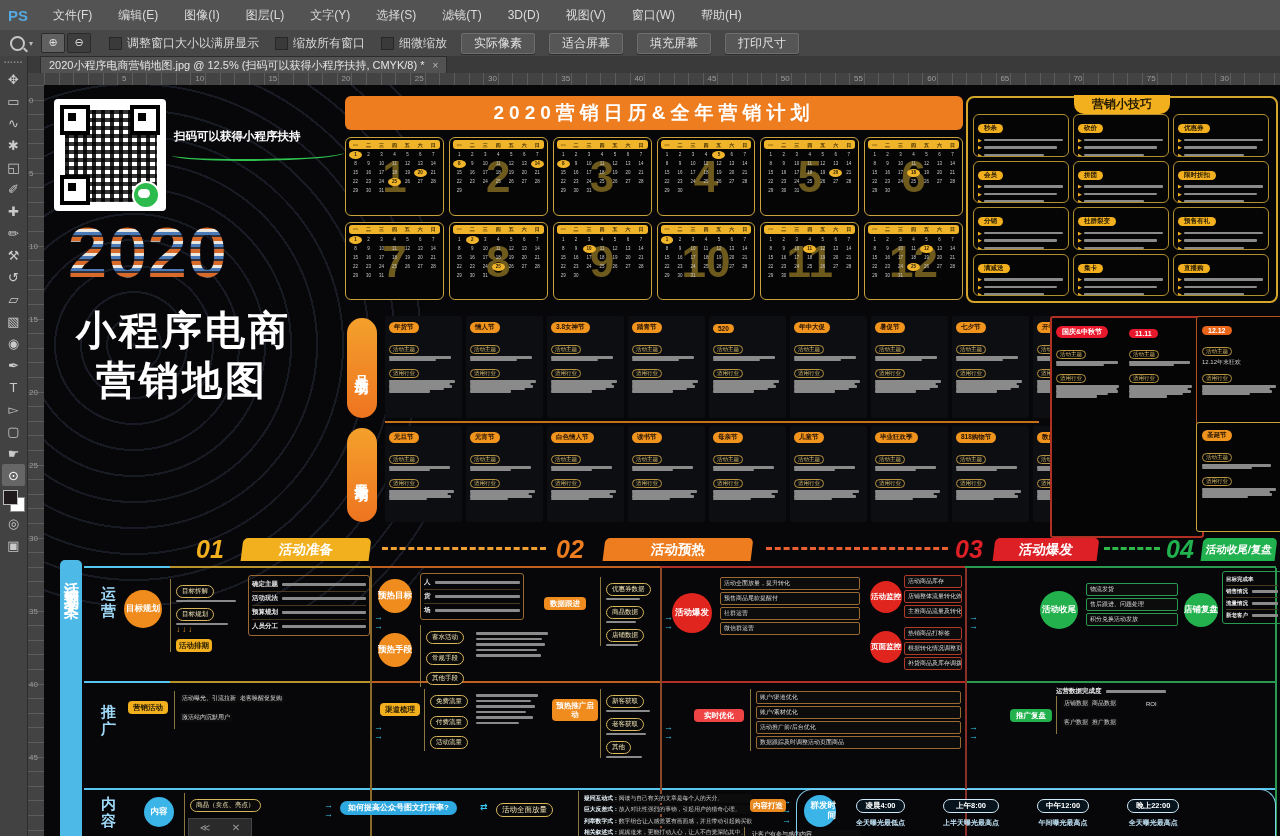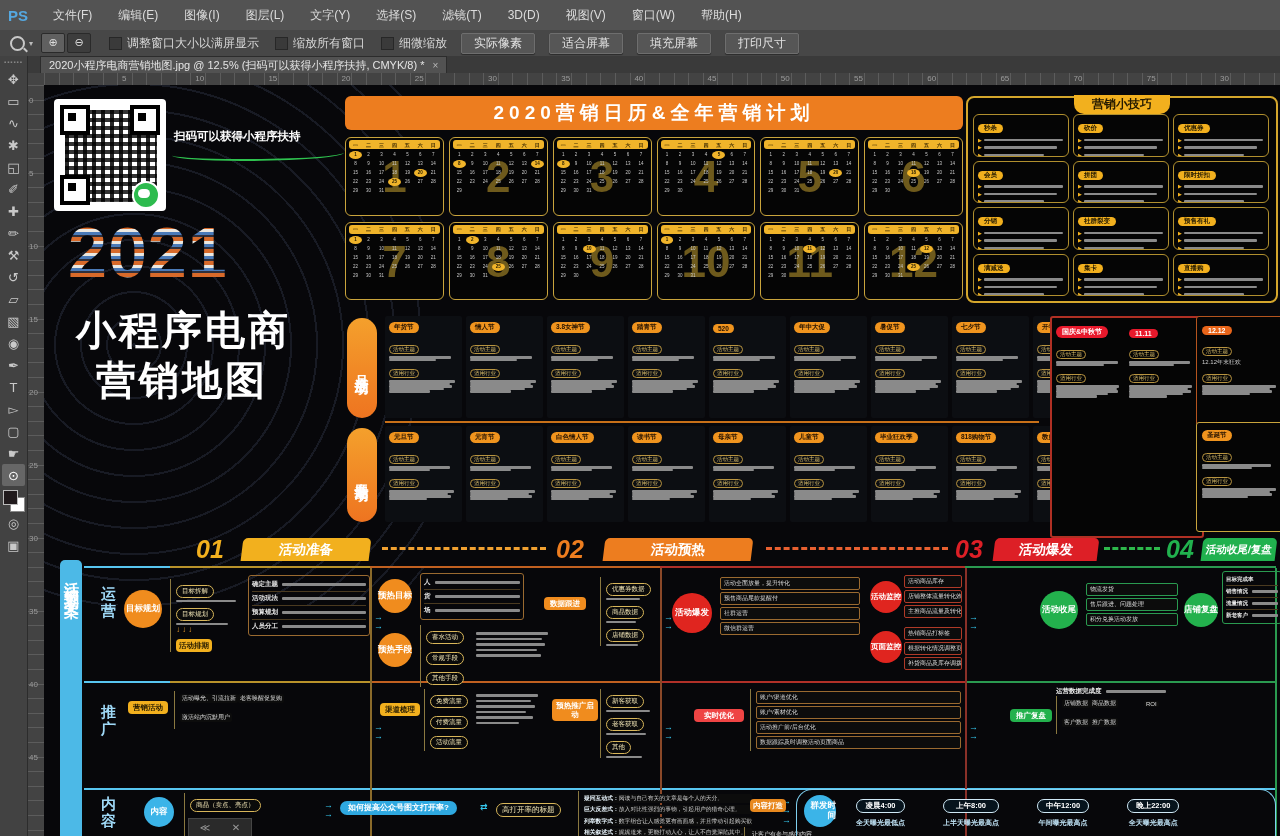--- a/index.html
+++ b/index.html
@@ -243,21 +243,21 @@
     <div id="ripples" class="abs"></div>
 
     <div id="qr" class="abs">
       <span class="finder" style="left:6px;top:6px;"></span>
       <span class="finder" style="right:6px;top:6px;"></span>
       <span class="finder" style="left:6px;bottom:6px;"></span>
     </div>
     <div id="wechat-badge" class="abs"></div>
     <div id="qr-caption" class="abs">扫码可以获得小程序扶持</div>
     <div id="qr-swoosh" class="abs"></div>
-    <div id="year" class="abs">2021</div>
+    <div id="year" class="abs">2020</div>
     <div class="abs poster-line" style="left:32px;top:218px;">小程序电商</div>
     <div class="abs poster-line" style="left:52px;top:268px;">营销地图</div>
 
     <div id="banner" class="abs">2020营销日历&amp;全年营销计划</div>
     <div id="calgrid" class="abs">
         <div class="mcard">
           <div class="mhead">
             <span>一</span>
             <span>二</span>
             <span>三</span>
@@ -1166,21 +1166,21 @@
     </div>
 
     <div class="abs mm-circle c-blue" style="left:100px;top:712px;width:30px;height:30px;">内容</div>
     <div class="abs branch" style="left:140px;top:708px;">
       <span class="mm-pill">商品（卖点、亮点）</span><br>
       <span class="mm-pill">营销活动</span>
       <div class="sk" style="width:54px"></div>
     </div>
     <div class="abs mm-rect" style="left:296px;top:716px;background:#2ea8e0;color:#fff;border-radius:10px;font-size:8px;padding:2px 8px;">如何提高公众号图文打开率?</div>
     <div class="abs arrows" style="left:436px;top:718px;">⇄</div>
-    <div class="abs mm-pill" style="left:452px;top:716px;font-size:7.5px;">高打开率的标题</div>
+    <div class="abs mm-pill" style="left:452px;top:716px;font-size:7.5px;">活动全面放量</div>
     <div class="abs mm-list kv branch" style="left:534px;top:706px;width:168px;">
         <div class="it"><b>疑问互动式：</b>阅读与自己有关的文章是每个人的天分。</div>
         <div class="it"><b>巨大反差式：</b>放入对比性强烈的事物，引起用户的猎奇心理。</div>
         <div class="it"><b>列举数字式：</b>数字组合让人感觉更有画面感，并且带动引起购买欲。</div>
         <div class="it"><b>相关叙述式：</b>娓娓道来，更能打动人心，让人不自觉深陷其中。</div>
       </div>
     <div class="abs mm-rect r-orange" style="left:706px;top:714px;width:30px;background:#e8881e;">内容打造</div>
     <div class="abs mm-list plain branch" style="left:700px;top:742px;width:110px;font-size:5.5px;color:#ccc;">
         <div class="it">让客户有参与感的内容</div>
       </div>

